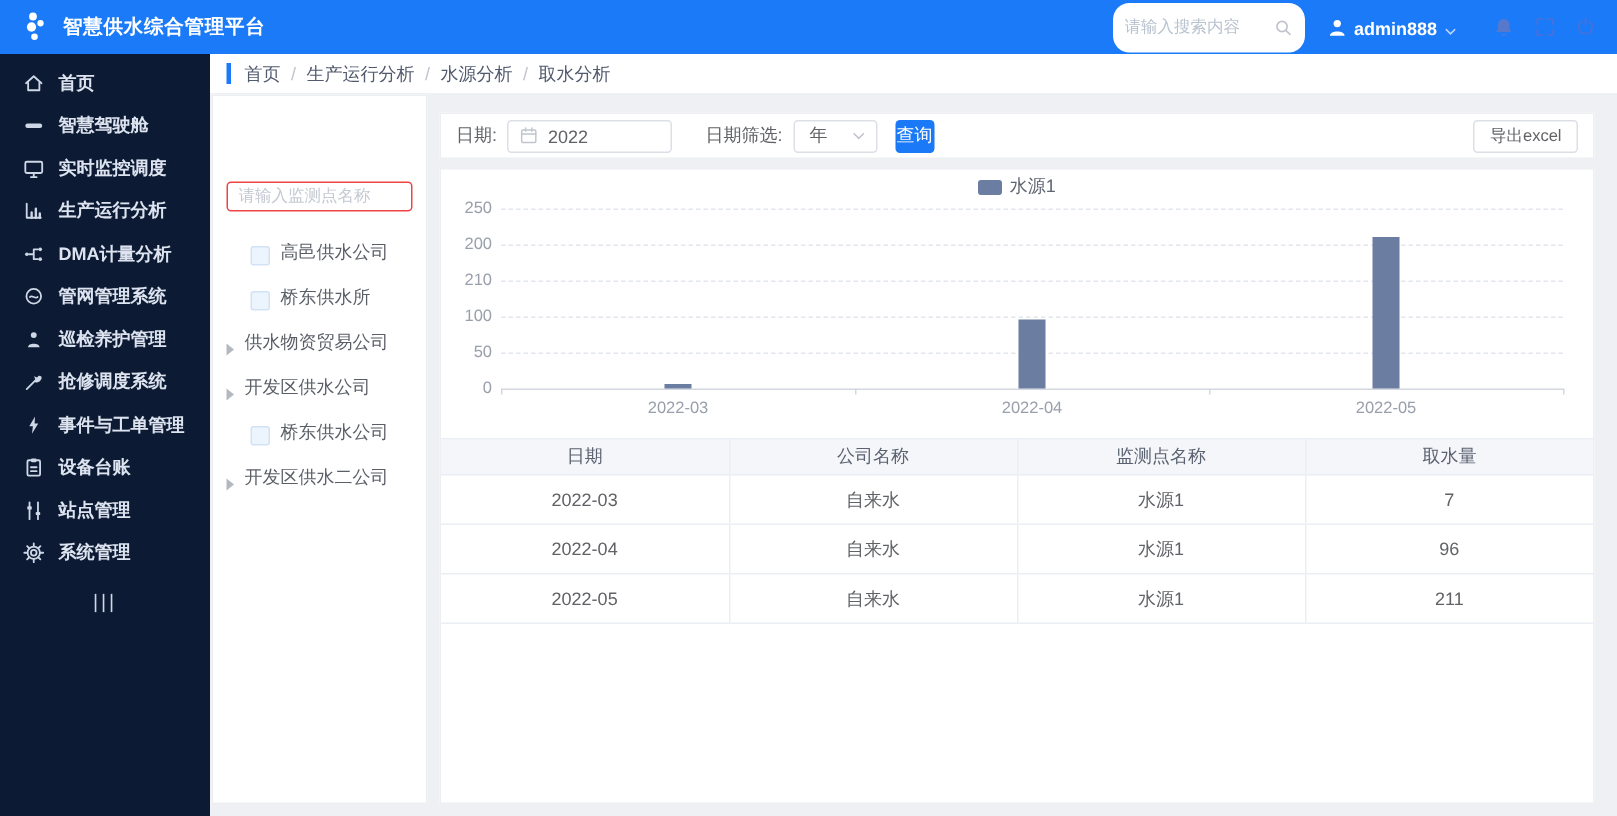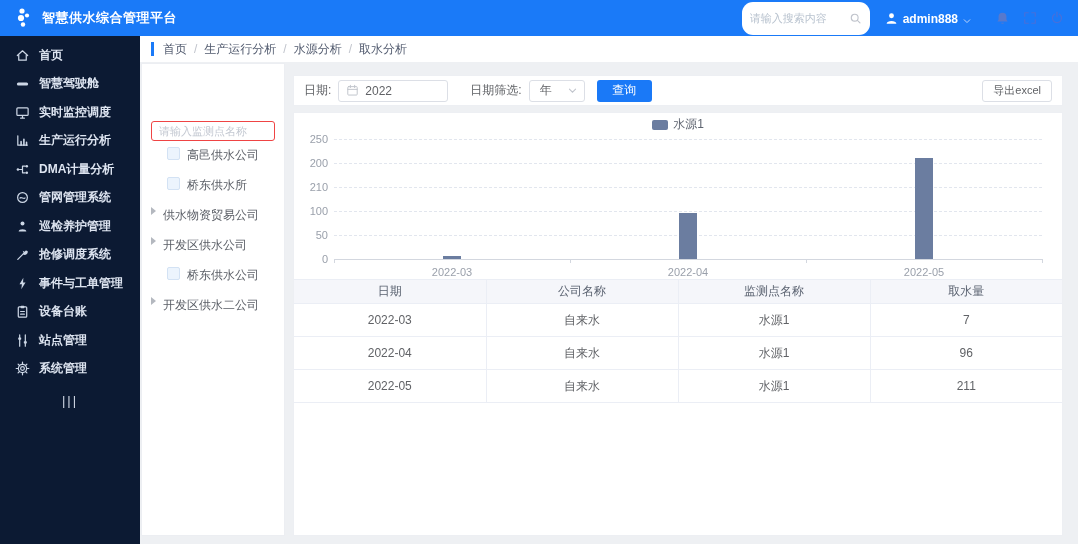--- a/index.html
+++ b/index.html
@@ -46,41 +46,41 @@
   .crumb { color:#515a6e; cursor:pointer; }
   .crumb-sep { color:#c0c4cc; margin:0 7px; }
 
   
   .tree-panel { position:absolute; left:141px; top:63px; width:144px; height:473px;
     background:#fff; border:1px solid #eceef2; overflow:hidden; }
   .tree-search { margin:9px 9px 6px 9px; }
   .tree-search input { width:100%; height:20px; border:1px solid #ef4444; border-radius:3px;
     padding:0 7px; font-size:11px; color:#606266; outline:none; font-family:inherit;margin-top:48px; }
   .tree-search input::placeholder { color:#c4c9d2; }
-  .tree-item { height:30px; display:flex; align-items:flex-start; color:#5a5e66; cursor:pointer; }
+  .tree-item { height:30px; display:flex; align-items:flex-end; color:#5a5e66; cursor:pointer; }
   .tree-item.cbx { padding-left:25px; }
   .tree-item.exp { padding-left:9px; }
   .tree-check { width:13px; height:13px; border:1px solid #d3e2f4; background:#ecf4fd;
     border-radius:2px; margin-right:7px; flex:0 0 auto; }
   .tree-caret { width:0; height:0; border-top:4px solid transparent; border-bottom:4px solid transparent;
     border-left:5px solid #b4b8bf; margin-right:7px; flex:0 0 auto; }
   .tree-item .t-lbl { white-space:nowrap; }
 
   
   .filter-card { position:absolute; left:293px; top:75px; width:770px; height:31px;
     background:#fff; border:1px solid #edeff3; display:flex; align-items:center; padding:0 10px; }
   .f-label { color:#606266; margin-right:7px; }
   .date-input { width:110px; height:22px; border:1px solid #dcdfe6; border-radius:3px;
     display:flex; align-items:center; padding:0 7px; gap:6px; color:#606266; background:#fff; }
   .date-input .cal { color:#c0c4cc; }
   .sel-box { width:56px; height:22px; border:1px solid #dcdfe6; border-radius:3px;
     display:flex; align-items:center; justify-content:space-between; padding:0 6px 0 10px;
     color:#606266; background:#fff; cursor:pointer; }
   .sel-box .chev { color:#c0c4cc; }
-  .btn-query { width:55px; height:22px; background:#1a79f7; color:#fff; border:none;
+  .btn-query { width:26px; height:22px; background:#1a79f7; color:#fff; border:none;
     border-radius:3px; font-size:12px; margin-left:12px; cursor:pointer; font-family:inherit; }
   .gap16 { width:22px; }
   .btn-export { margin-left:auto; height:22px; padding:0 10px; background:#fff;
     border:1px solid #dcdfe6; border-radius:3px; font-size:11px; color:#606266;
     cursor:pointer; font-family:inherit; }
 
   
   .main-card { position:absolute; left:293px; top:112px; width:770px; height:424px;
     background:#fff; border:1px solid #edeff3; }
   .chart { position:relative; width:768px; height:166px; }
@@ -89,21 +89,21 @@
   .legend .swatch { width:16px; height:10px; border-radius:2px; }
   .legend .l-lbl { color:#5e6470; font-size:12px; }
   .gridline { position:absolute; border-top:1px dashed #e2e6ee; }
   .axisline { position:absolute; border-top:1px solid #d3d7df; }
   .ylab { position:absolute; width:32px; text-align:right; font-size:11px; color:#9aa0ab; }
   .xtick { position:absolute; width:1px; height:4px; background:#d3d7df; }
   .xlab { position:absolute; width:70px; text-align:center; font-size:11px; color:#9aa0ab; }
   .bar { position:absolute; width:18px; }
 
   
-  .data-table { width:768px; border-collapse:collapse; table-layout:fixed; }
+  .data-table { width:768px; border-collapse:collapse; table-layout:fixed;margin-top:13px; }
   .data-table th { height:24px; background:#f5f6fa; color:#5a6270; font-weight:normal;
     border:1px solid #ebeef5; font-size:12px; }
   .data-table td { height:33px; text-align:center; color:#606266; border:1px solid #ebeef5;
     font-size:12px; background:#fff; }
   .data-table tr th:first-child, .data-table tr td:first-child { border-left:none; }
   .data-table tr th:last-child, .data-table tr td:last-child { border-right:none; }
 </style>
 </head>
 <body>
 

